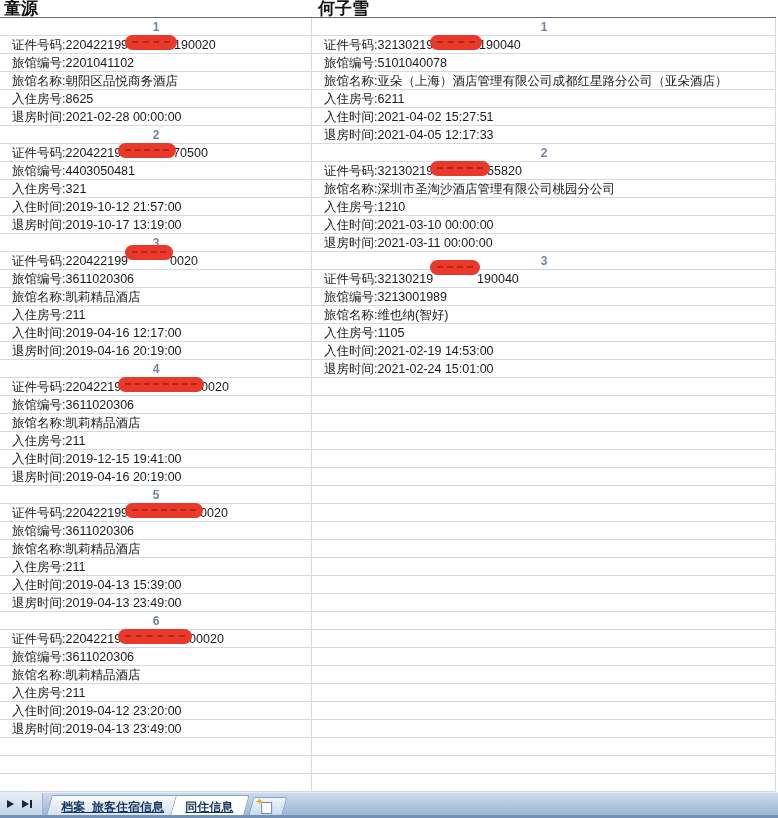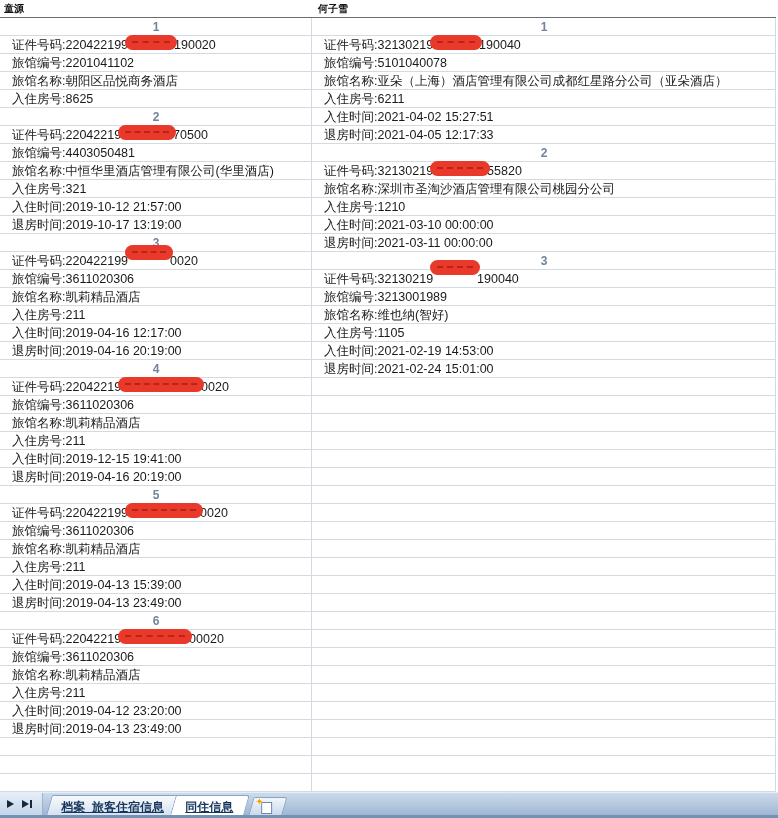--- a/index.html
+++ b/index.html
@@ -12,21 +12,21 @@
   .sheet {
     position:absolute; top:0; left:0; width:776px; height:792px;
     background-image:repeating-linear-gradient(to bottom,#ffffff 0px,#ffffff 17px,#d4dae2 17px,#d4dae2 18px);
   }
   .vline { position:absolute; top:0; width:1px; height:792px; background:#d4dae2; }
   .header-row {
     position:absolute; top:0; left:0; width:776px; height:18px;
     border-bottom:1px solid #6b6b6b; background:#fff; z-index:2;
   }
   .hcell { position:absolute; top:0; height:17px; line-height:17px;
-    font-size:10px; font-weight:bold; color:#111; white-space:nowrap; }
+    font-size:17px; font-weight:bold; color:#111; white-space:nowrap; }
   .col { position:absolute; top:18px; }
   .rec .num {
     height:18px; line-height:18px; text-align:center;
     font-size:12px; font-weight:bold; color:#72839b;
   }
   .rec .line {
     height:18px; line-height:18px; font-size:12.5px; color:#1a1a1a;
     white-space:nowrap; overflow:visible; padding-left:12px;
   }
   .redact {
@@ -90,26 +90,26 @@
       <div class="hcell" style="left:318px;">何子雪</div>
     </div>
 
     <div class="col" style="left:0; width:312px;">
         <div class="rec">
           <div class="num">1</div>
           <div class="line"><span>证件号码:220422199</span><span class="redact" style="width: 52px; transform: translateY(-3px);"><i></i></span><span>190020</span></div>
           <div class="line">旅馆编号:2201041102</div>
           <div class="line">旅馆名称:朝阳区品悦商务酒店</div>
           <div class="line">入住房号:8625</div>
+          <div class="line">退房时间:2021-02-28 00:00:00</div>
         </div>
         <div class="rec">
           <div class="num">2</div>
           <div class="line"><span>证件号码:22042219</span><span class="redact" style="width: 58px; transform: translateY(-3px);"><i></i></span><span>70500</span></div>
           <div class="line">旅馆编号:4403050481</div>
-          <div class="line">旅馆名称:中恒华里酒店管理有限公司(华里酒店)</div>
           <div class="line">入住房号:321</div>
           <div class="line">入住时间:2019-10-12 21:57:00</div>
           <div class="line">退房时间:2019-10-17 13:19:00</div>
         </div>
         <div class="rec">
           <div class="num">3</div>
           <div class="line"><span>证件号码:220422199</span><span class="redact" style="width: 48px; transform: translateY(-9px);"><i></i></span><span>0020</span></div>
           <div class="line">旅馆编号:3611020306</div>
           <div class="line">旅馆名称:凯莉精品酒店</div>
           <div class="line">入住房号:211</div>

